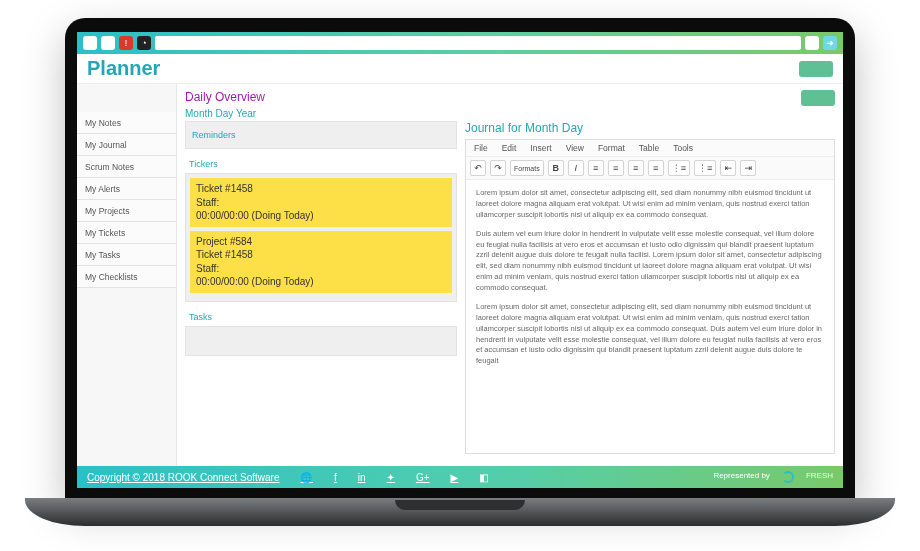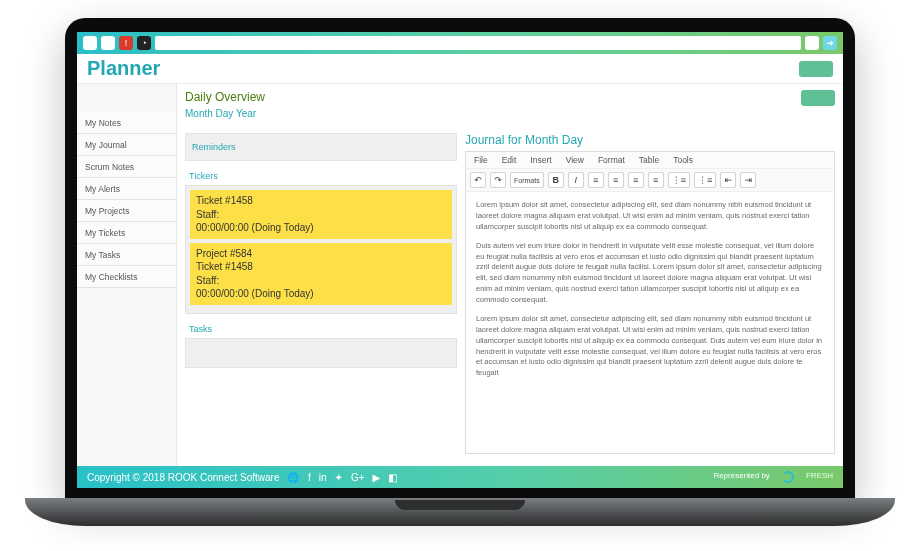--- a/index.html
+++ b/index.html
@@ -103,22 +103,22 @@
     display:flex; align-items:center;
     padding-left:8px;
     font-size:8.5px; color:#555;
     background:#fbfbfb;
     cursor:pointer;
   }
 
   
   .main { flex:1; padding:6px 8px 10px 8px; display:flex; flex-direction:column; overflow:hidden; }
   .main-head { display:flex; justify-content:space-between; align-items:flex-start; }
-  .overview-title { color:#4d7c0f; font-size:12px; margin-bottom:4px; }
-  .date-line { color:#24a7b5; font-size:10px; margin-bottom:14px; }
+  .overview-title { color:#a21caf; font-size:12px; margin-bottom:4px; }
+  .date-line { color:#24a7b5; font-size:10px; margin-bottom:2px; }
 
   .cols { flex:1; display:flex; gap:8px; overflow:hidden; }
   .col-left { width: 272px; }
   .col-right { flex:1; }
 
   .panel {
     background:#efefef;
     border:1px solid #e3e3e3;
     padding:4px 6px;
     margin-bottom:6px;
@@ -181,21 +181,21 @@
   .editor-body p { margin-bottom:8px; }
 
   
   .footer {
     height:22px;
     background: linear-gradient(90deg, #29c0c9 0%, #53ceab 55%, #7ac96a 100%);
     display:flex; align-items:center; justify-content:space-between;
     color:#fff; font-size:8px;
     padding:0 10px;
   }
-  .socials { display:flex; gap:8px; font-size:10px; align-items:flex-end; }
+  .socials { display:flex; gap:21px; font-size:10px; align-items:flex-end;text-decoration:underline; }
   .rep { display:flex; align-items:flex-start; gap:12px; font-size:8px; }
   .rep-logo {
     width:12px;height:12px;border:2px solid #2bbfc8;border-radius:50%;
     border-left-color:transparent;
   }
 </style>
 </head>
 <body>
 
 <div class="laptop">

